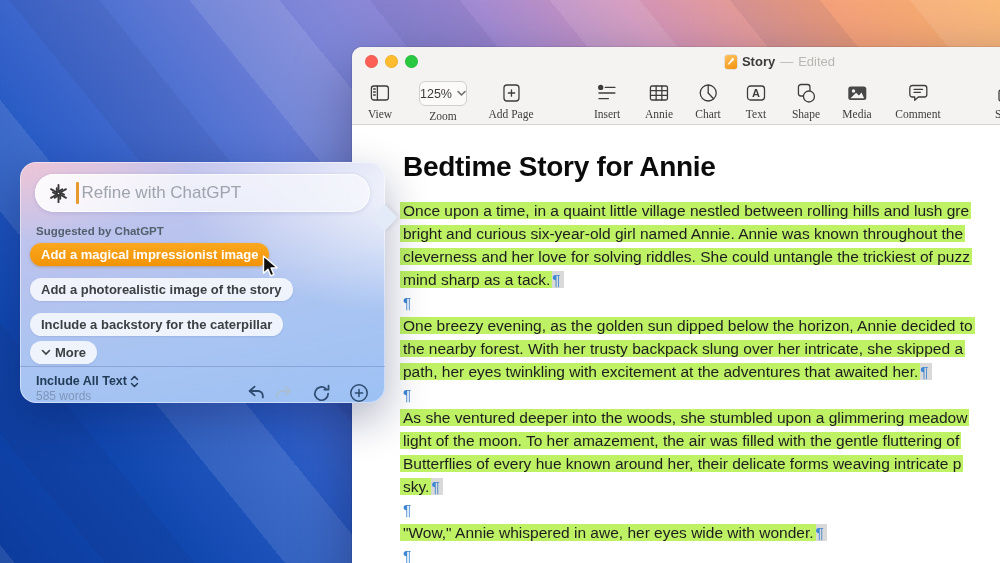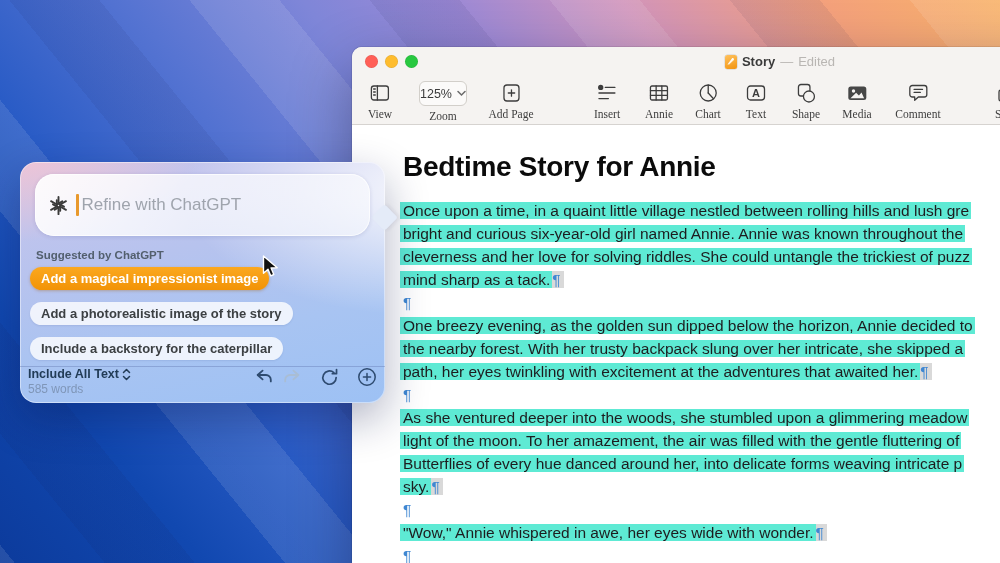--- a/index.html
+++ b/index.html
@@ -59,21 +59,21 @@
   .zoom-btn{
     display:inline-flex;align-items:center;gap:5px;height:23px;padding:0 0;
     border:1px solid #d2cfca;border-radius:6px;background:rgba(255,255,255,.55);
     font-size:12.5px;color:#3c3c3c;margin-top:1px;
   }
   
   .doc-area{position:absolute;left:0;right:0;top:78px;bottom:0;background:#fff;}
   .doc-heading{margin:26px 0 0 51px;font-size:28px;line-height:32px;font-weight:bold;color:#0b0b0b;letter-spacing:-.3px;}
   .doc-lines{margin-top:16px;padding-left:48px;}
   .doc-line{white-space:nowrap;height:23px;line-height:23px;font-size:15.5px;color:#1d1d1f;}
-  .sel{background:#5eead4;padding:0 2px 0 3px;}
+  .sel{background:#bef264;padding:0 2px 0 3px;}
   .pilcrow{color:#3f87d2;}
   .pilcrow.trail{background:#d9d9d9;padding-right:3px;}
   .pilcrow.alone{padding-left:3px;}
   
   .panel{
     position:absolute;left:20px;top:162px;width:365px;height:241px;border-radius:16px;
     background:
       radial-gradient(120% 90% at -5% -8%, rgba(249,196,207,.95) 0%, rgba(249,196,207,0) 46%),
       radial-gradient(130% 100% at 112% 12%, rgba(255,255,255,.92) 0%, rgba(255,255,255,0) 52%),
       linear-gradient(168deg,#c9c5ec 0%,#b7c3ee 38%,#a8c4f2 68%,#9dc1f4 100%);
@@ -82,41 +82,41 @@
   }
   .panel-tail{
     position:absolute;right:-9px;top:46px;width:19px;height:19px;border-radius:3px;
     background:#e4ebf8;transform:rotate(45deg);
     box-shadow:2px -2px 4px rgba(20,30,80,.08);
   }
   .gpt-input{
     position:relative;margin:12px 15px 0;height:38px;border-radius:19px;
     background:linear-gradient(120deg,rgba(255,255,255,.92),rgba(255,255,255,.5));
     box-shadow:inset 0 0 0 1px rgba(255,255,255,.7), 0 1px 4px rgba(40,50,120,.14);
-    display:flex;align-items:center;padding:12px 12px;
+    display:flex;align-items:center;padding:0 12px;
   }
   .gpt-logo{flex:0 0 auto;display:flex;}
   .caret{width:2.5px;height:22px;background:#e8992d;border-radius:1px;margin-left:6px;}
   .placeholder{margin-left:3px;font-size:17px;color:#9fa4ad;}
   .suggested-label{margin:13px 0 0 16px;font-size:11.5px;font-weight:bold;color:#525f6d;}
   .pills{margin:6px 0 0 10px;display:flex;flex-direction:column;align-items:flex-start;gap:12px;}
   .pill{
     border:none;font-family:inherit;display:inline-flex;align-items:center;gap:4px;
     padding:4px 11px;border-radius:12px;font-size:13px;font-weight:600;color:#3c4043;
     background:rgba(255,255,255,.8);box-shadow:0 1px 2px rgba(40,50,110,.10);
     line-height:15px;cursor:default;
   }
   .pill.orange{
     background:linear-gradient(180deg,#fba81f,#f29306);color:#fff;font-weight:bold;
     box-shadow:0 1px 3px rgba(160,90,0,.35);
   }
   .panel-footer{
     position:absolute;left:0;right:0;bottom:0;height:36px;
     border-top:1px solid rgba(80,100,160,.32);
-    display:flex;align-items:flex-start;padding:0 8px;border-radius:0 0 16px 16px;
+    display:flex;align-items:flex-end;padding:0 16px;border-radius:0 0 16px 16px;
   }
   .scope-block{display:flex;flex-direction:column;justify-content:center;}
   .scope-row{display:flex;align-items:center;gap:3px;font-size:12.5px;font-weight:bold;color:#223c57;}
   .word-count{font-size:12px;color:#7f96b8;margin-top:1px;}
   .footer-icons{margin-left:auto;display:flex;align-items:center;}
   .f-icon{display:flex;color:#2e4b70;}
   .f-icon.disabled{color:#a9bdd4;}
   .gap8{margin-left:8px;}.gap18{margin-left:18px;}
   
   .mouse-cursor{position:absolute;left:262px;top:255px;z-index:10;}
@@ -260,21 +260,21 @@
         <div class="doc-line"><span class="sel">bright and curious six-year-old girl named Annie. Annie was known throughout the</span></div>
         <div class="doc-line"><span class="sel">cleverness and her love for solving riddles. She could untangle the trickiest of puzz</span></div>
         <div class="doc-line"><span class="sel">mind sharp as a tack.</span><span class="pilcrow trail">¶</span></div>
         <div class="doc-line"><span class="pilcrow alone">¶</span></div>
         <div class="doc-line"><span class="sel">One breezy evening, as the golden sun dipped below the horizon, Annie decided to</span></div>
         <div class="doc-line"><span class="sel">the nearby forest. With her trusty backpack slung over her intricate, she skipped a</span></div>
         <div class="doc-line"><span class="sel">path, her eyes twinkling with excitement at the adventures that awaited her.</span><span class="pilcrow trail">¶</span></div>
         <div class="doc-line"><span class="pilcrow alone">¶</span></div>
         <div class="doc-line"><span class="sel">As she ventured deeper into the woods, she stumbled upon a glimmering meadow</span></div>
         <div class="doc-line"><span class="sel">light of the moon. To her amazement, the air was filled with the gentle fluttering of</span></div>
-        <div class="doc-line"><span class="sel">Butterflies of every hue danced around her, into delicate forms weaving intricate p</span></div>
+        <div class="doc-line"><span class="sel">Butterflies of every hue known around her, their delicate forms weaving intricate p</span></div>
         <div class="doc-line"><span class="sel">sky.</span><span class="pilcrow trail">¶</span></div>
         <div class="doc-line"><span class="pilcrow alone">¶</span></div>
         <div class="doc-line"><span class="sel">"Wow," Annie whispered in awe, her eyes wide with wonder.</span><span class="pilcrow trail">¶</span></div>
         <div class="doc-line"><span class="pilcrow alone">¶</span></div>
       </div>
   </div>
 </div>
 
 <div class="panel">
   <div class="panel-tail"></div>
@@ -291,20 +291,28 @@
     </span>
     <span class="caret"></span>
     <span class="placeholder">Refine with ChatGPT</span>
   </div>
   <div class="suggested-label">Suggested by ChatGPT</div>
   <div class="pills" id="pills">
       <button class="pill orange">Add a magical impressionist image</button>
       <button class="pill">Add a photorealistic image of the story</button>
       <button class="pill">Include a backstory for the caterpillar</button>
     </div>
+  <div class="pills" style="margin-top:5px;">
+    <button class="pill">
+      <svg width="10" height="9" viewBox="0 0 10 9" fill="none" stroke="#3c4043" stroke-width="1.6" stroke-linecap="round">
+          <path d="M1.5 2.5 L5 6 L8.5 2.5"></path>
+        </svg>
+      <span>More</span>
+    </button>
+  </div>
   <div class="panel-footer">
     <div class="scope-block">
       <div class="scope-row">
         <span>Include All Text</span>
         <svg width="9" height="13" viewBox="0 0 9 13" fill="none" stroke="#223c57" stroke-width="1.5" stroke-linecap="round" stroke-linejoin="round">
           <path d="M1.5 4.5 L4.5 1.5 L7.5 4.5"></path>
             <path d="M1.5 8.5 L4.5 11.5 L7.5 8.5"></path>
         </svg>
       </div>
       <div class="word-count">585 words</div>

